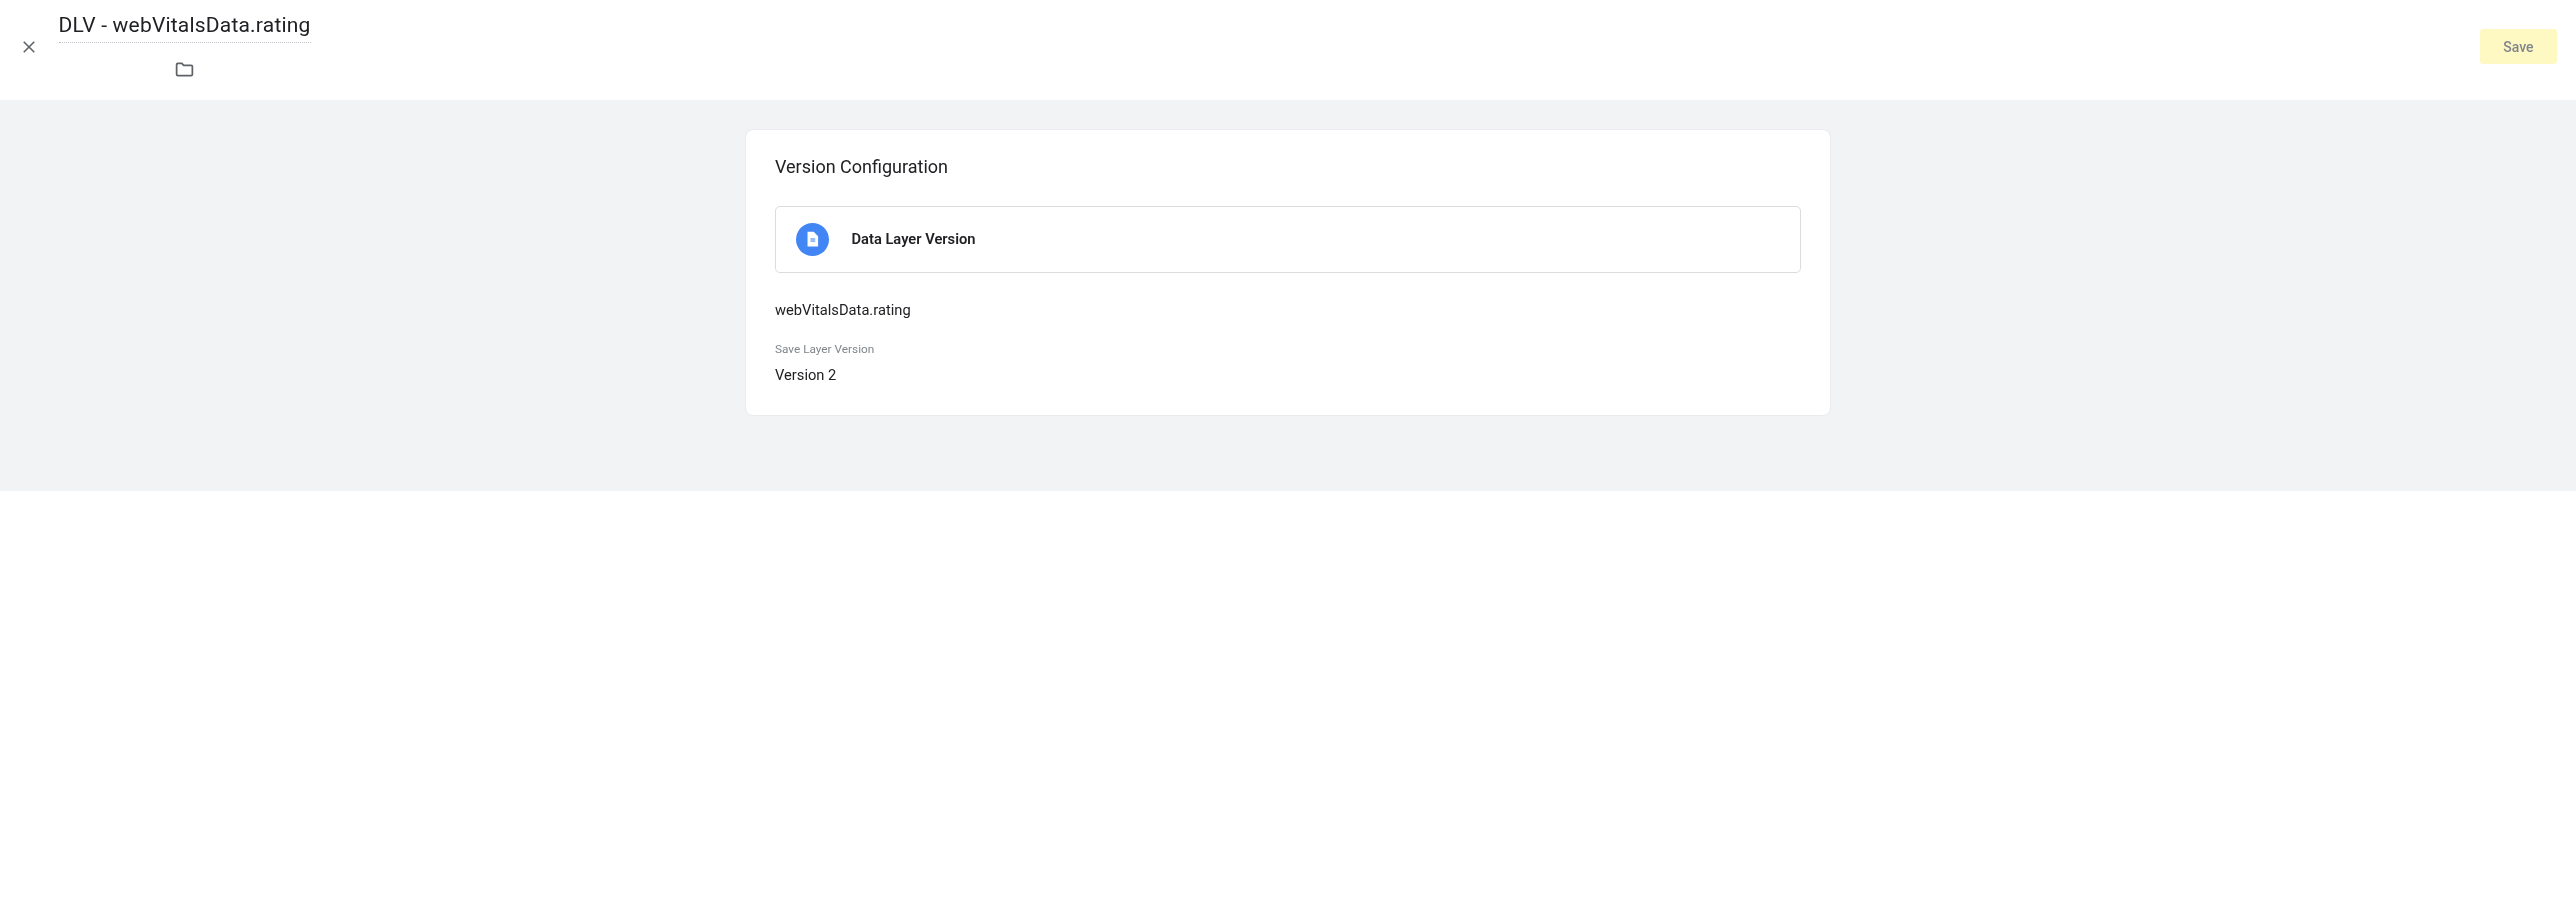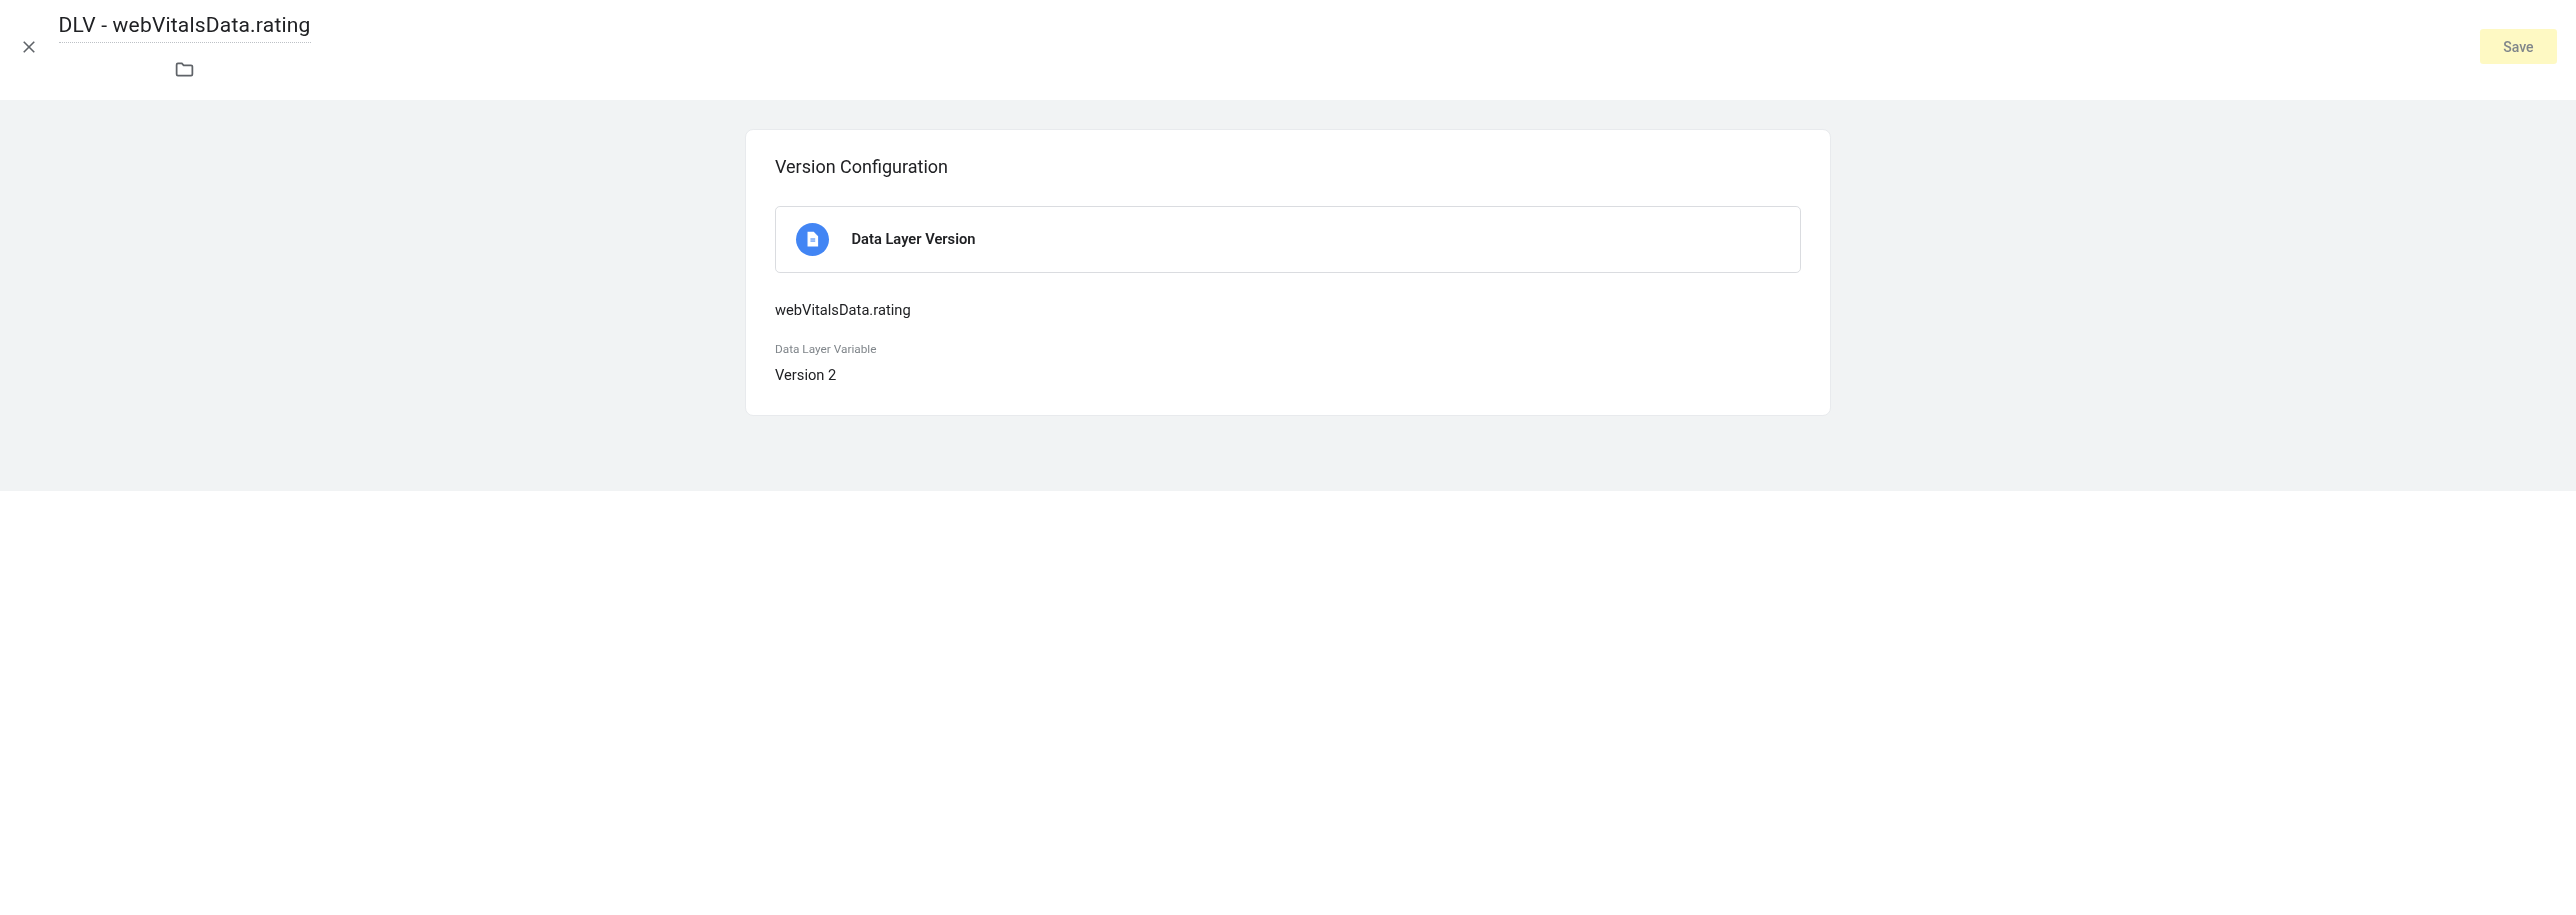--- a/index.html
+++ b/index.html
@@ -167,18 +167,18 @@
         </svg>
       </div>
       <div class="type-label">Data Layer Version</div>
     </div>
 
     <div class="field-group">
       <div class="field-value">webVitalsData.rating</div>
     </div>
 
     <div class="field-group" style="margin-bottom:0;">
-      <div class="section-label">Data Layer Variable</div>
+      <div class="section-label">Save Layer Version</div>
       <div class="field-value">Version 2</div>
     </div>
   </div>
 </div>
 
 
 </body></html>

